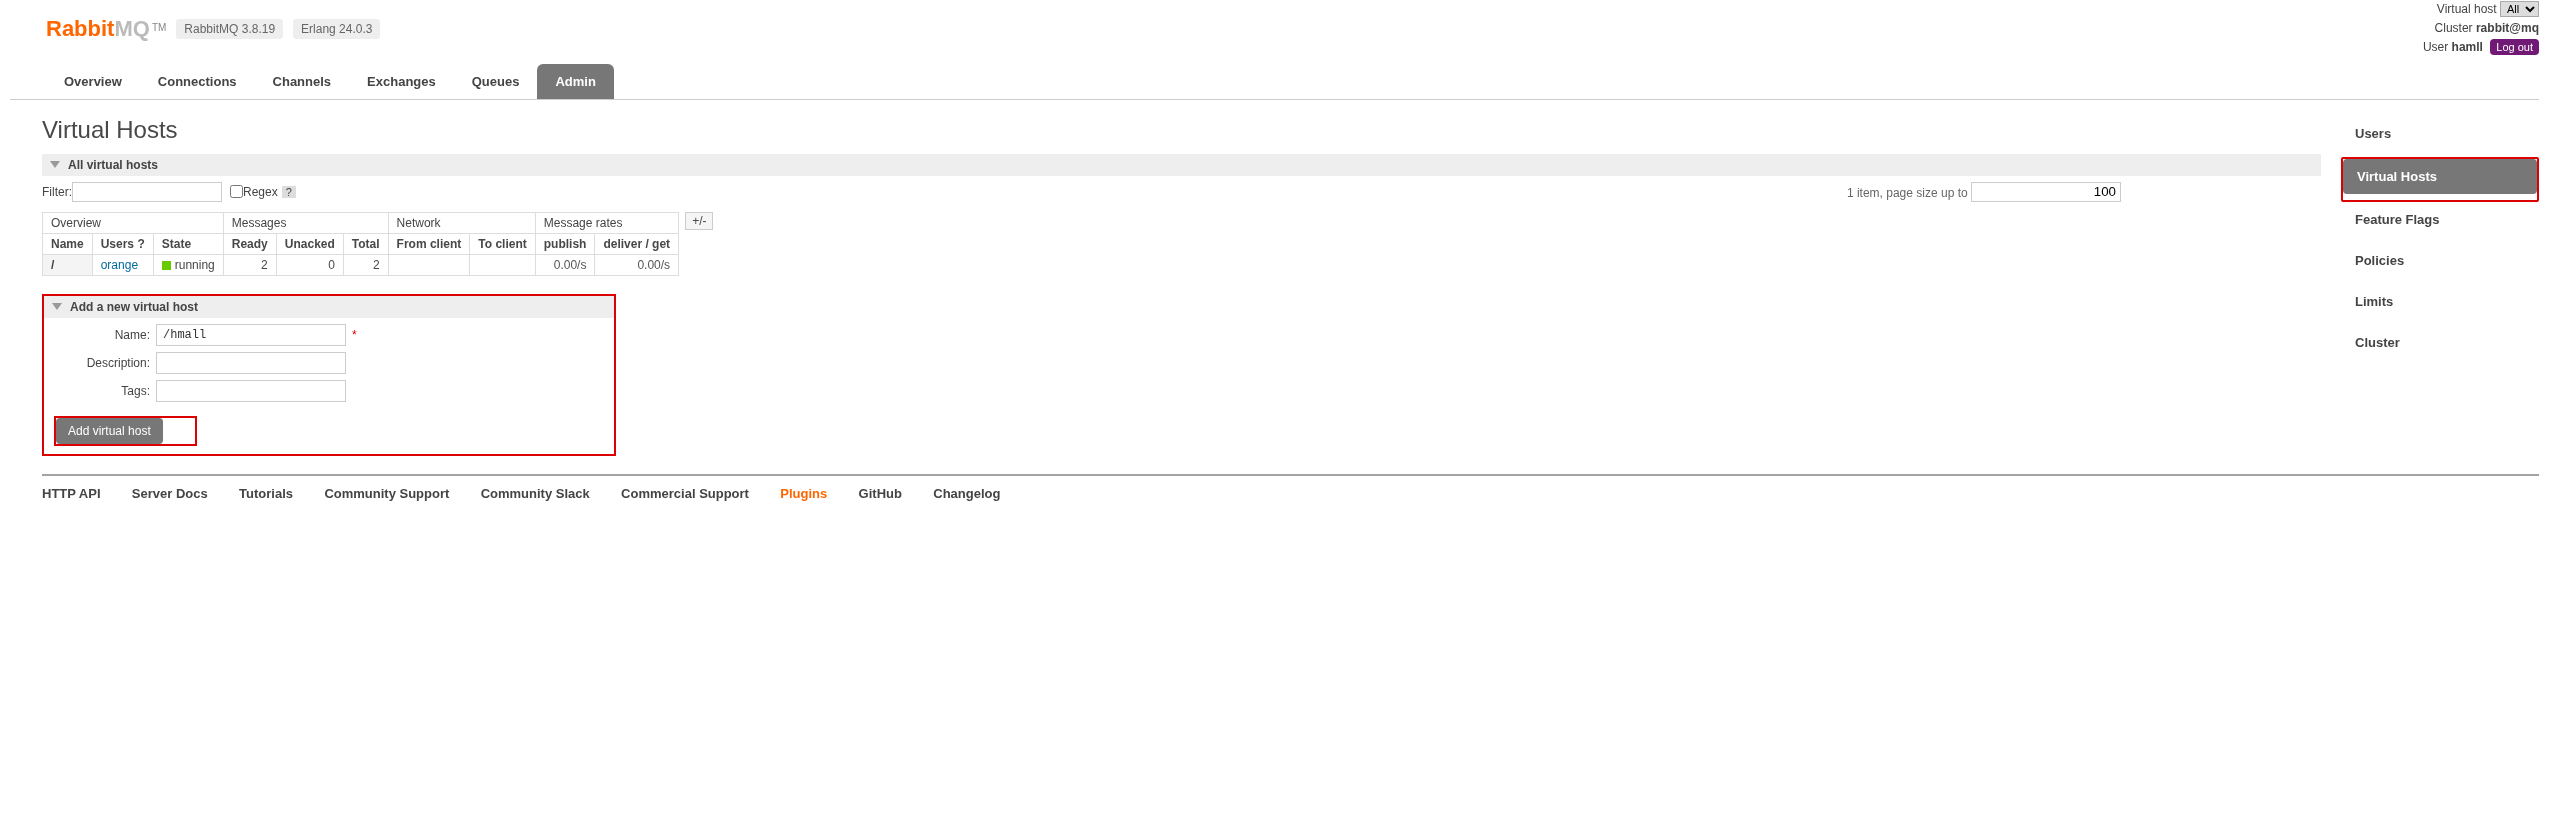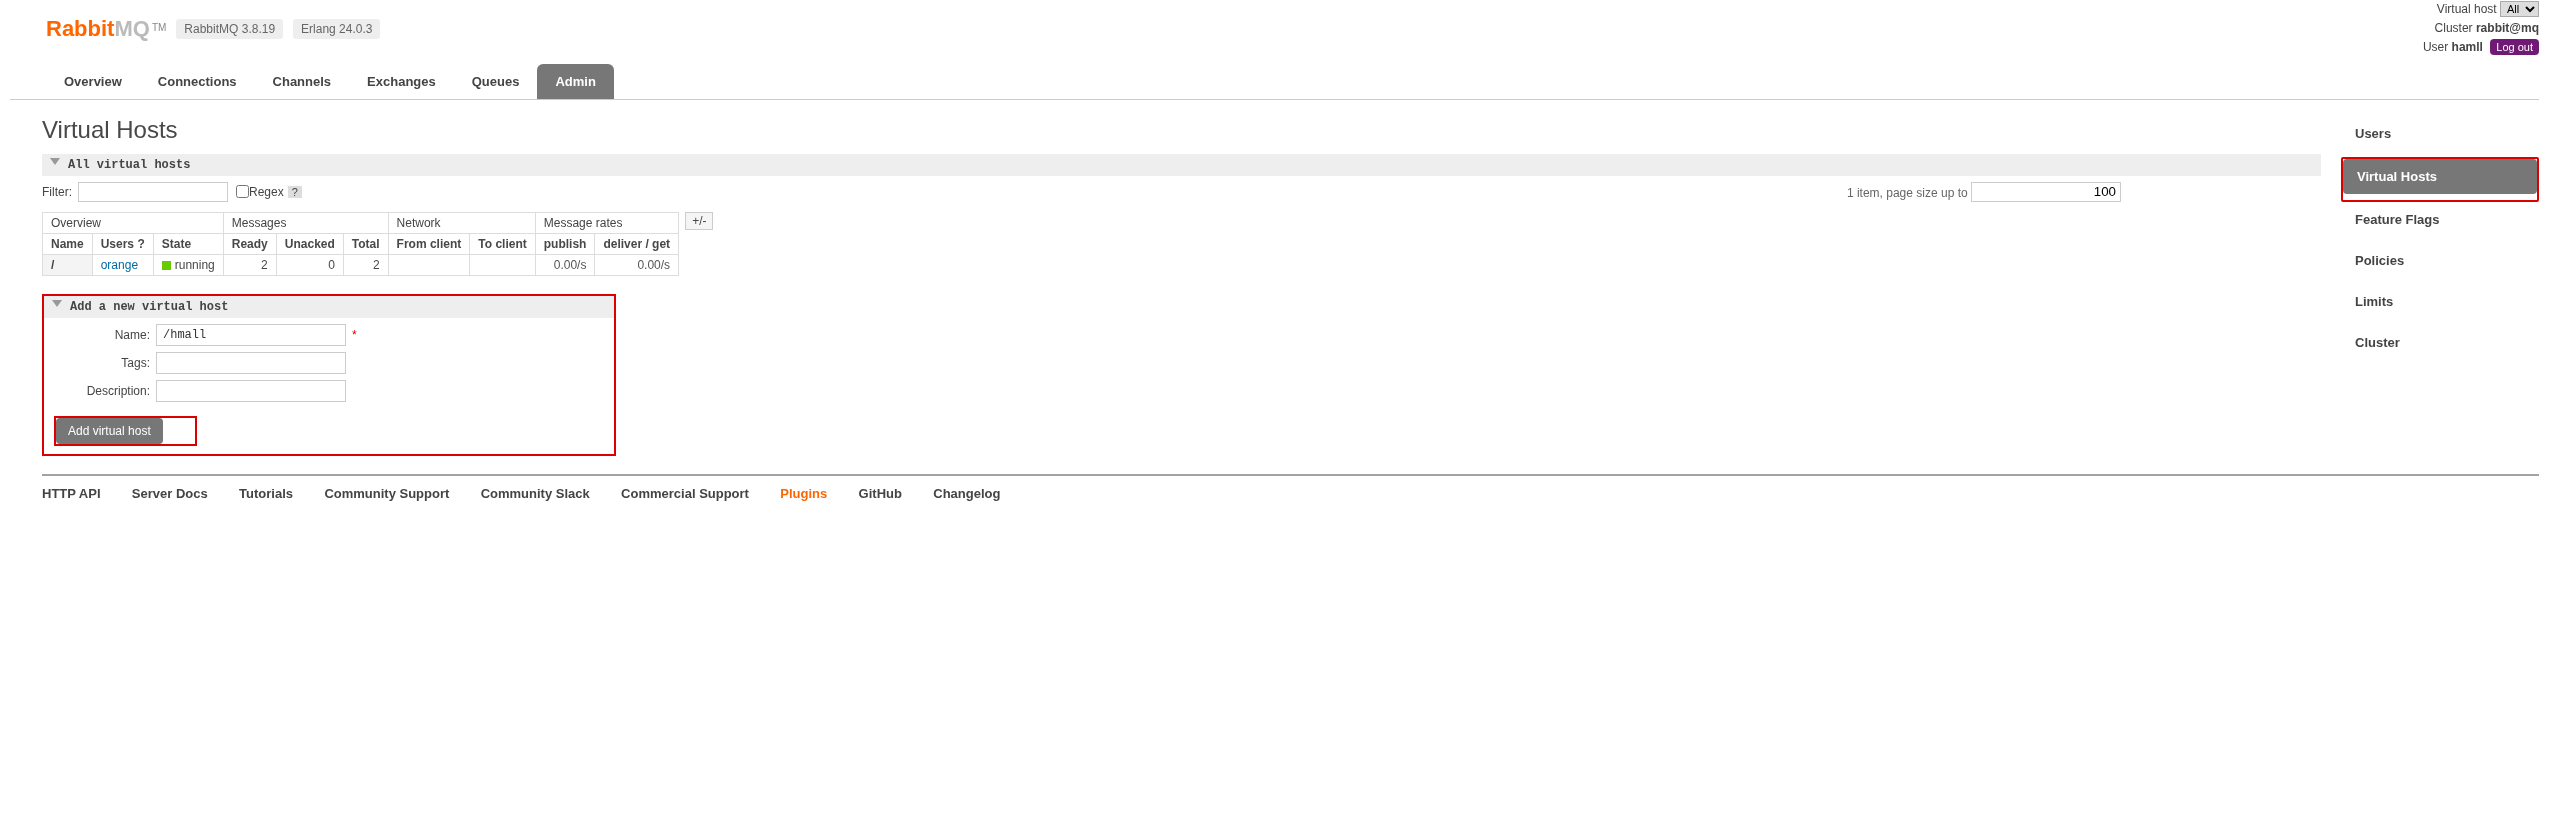--- a/index.html
+++ b/index.html
@@ -13,24 +13,24 @@
 .header-right b { font-weight: bold; }
 .logout-btn { background: #701a75; color: #fff; border: none; border-radius: 4px; padding: 2px 6px; font-size: 11px; cursor: pointer; margin-left: 4px; }
 .tabs-wrap { border-bottom: 1px solid #ccc; margin: 0 10px 0 10px; }
 .tabs { display: flex; list-style: none; padding-left: 36px; }
 .tabs li { padding: 10px 18px; font-size: 13px; color: #444; font-weight: bold; cursor: pointer; border-radius: 6px 6px 0 0; }
 .tabs li.active { background: #777; color: #fff; }
 .layout { display: flex; padding: 16px 10px 0 42px; }
 .main { flex: 1; min-width: 0; }
 .side { width: 198px; margin-left: 20px; }
 h1 { font-size: 24px; font-weight: normal; color: #484848; margin-bottom: 10px; }
-.section-header { background: #eee; padding: 4px 8px; font-weight: bold; font-size: 12px; color: #444; display: flex; align-items: flex-start; margin-bottom: 6px; font-family: Liberation Mono, monospace; }
+.section-header { background: #eee; padding: 4px 8px; font-weight: bold; font-size: 12px; color: #444; display: flex; align-items: center; margin-bottom: 6px; }
 .section-header .tri { display: inline-block; width: 0; height: 0; border-left: 5px solid transparent; border-right: 5px solid transparent; border-top: 7px solid #999; margin-right: 8px; }
 .filter-row { display: flex; align-items: center; font-size: 12px; color: #444; margin-bottom: 10px; }
-.filter-row label { margin-right: 6px; }
+.filter-row label { }
 .filter-row input[type=text] { border: 1px solid #ccc; height: 20px; width: 150px; padding: 0 4px; }
 .filter-row .regex-cb { margin-left: 8px; }
 .filter-row .help-q { background: #ddd; padding: 0 4px; margin-left: 4px; font-size: 11px; cursor: pointer; }
 .filter-spacer { flex: 1; }
 .filter-right { font-size: 12px; color: #666; margin-right: 200px; }
 .filter-right input { border: 1px solid #ccc; width: 48px; text-align: right; padding: 2px 4px; }
 .vh-table { border-collapse: collapse; font-size: 12px; }
 .vh-table th, .vh-table td { border: 1px solid #ddd; padding: 3px 8px; text-align: left; }
 .vh-table .group-head th { font-weight: normal; background: #fff; color: #444; }
 .vh-table .col-head th { font-weight: bold; background: #fff; }
@@ -160,25 +160,25 @@
       <div class="section-header">
         <span class="tri"></span>
         <span>Add a new virtual host</span>
       </div>
       <div class="form-row">
         <label>Name:</label>
         <input type="text" value="/hmall" style="">
         <span class="req">*</span>
       </div>
       <div class="form-row">
+        <label>Description:</label>
+        <input type="text" value="" style="">
+      </div>
+      <div class="form-row">
         <label>Tags:</label>
-        <input type="text" value="" style="">
-      </div>
-      <div class="form-row">
-        <label>Description:</label>
         <input type="text" value="" style="">
       </div>
       <div class="add-btn-wrap">
         <span class="add-btn-wrap-inner">
           <button class="add-btn">Add virtual host</button>
         </span>
       </div>
     </div>
   </div>
 

